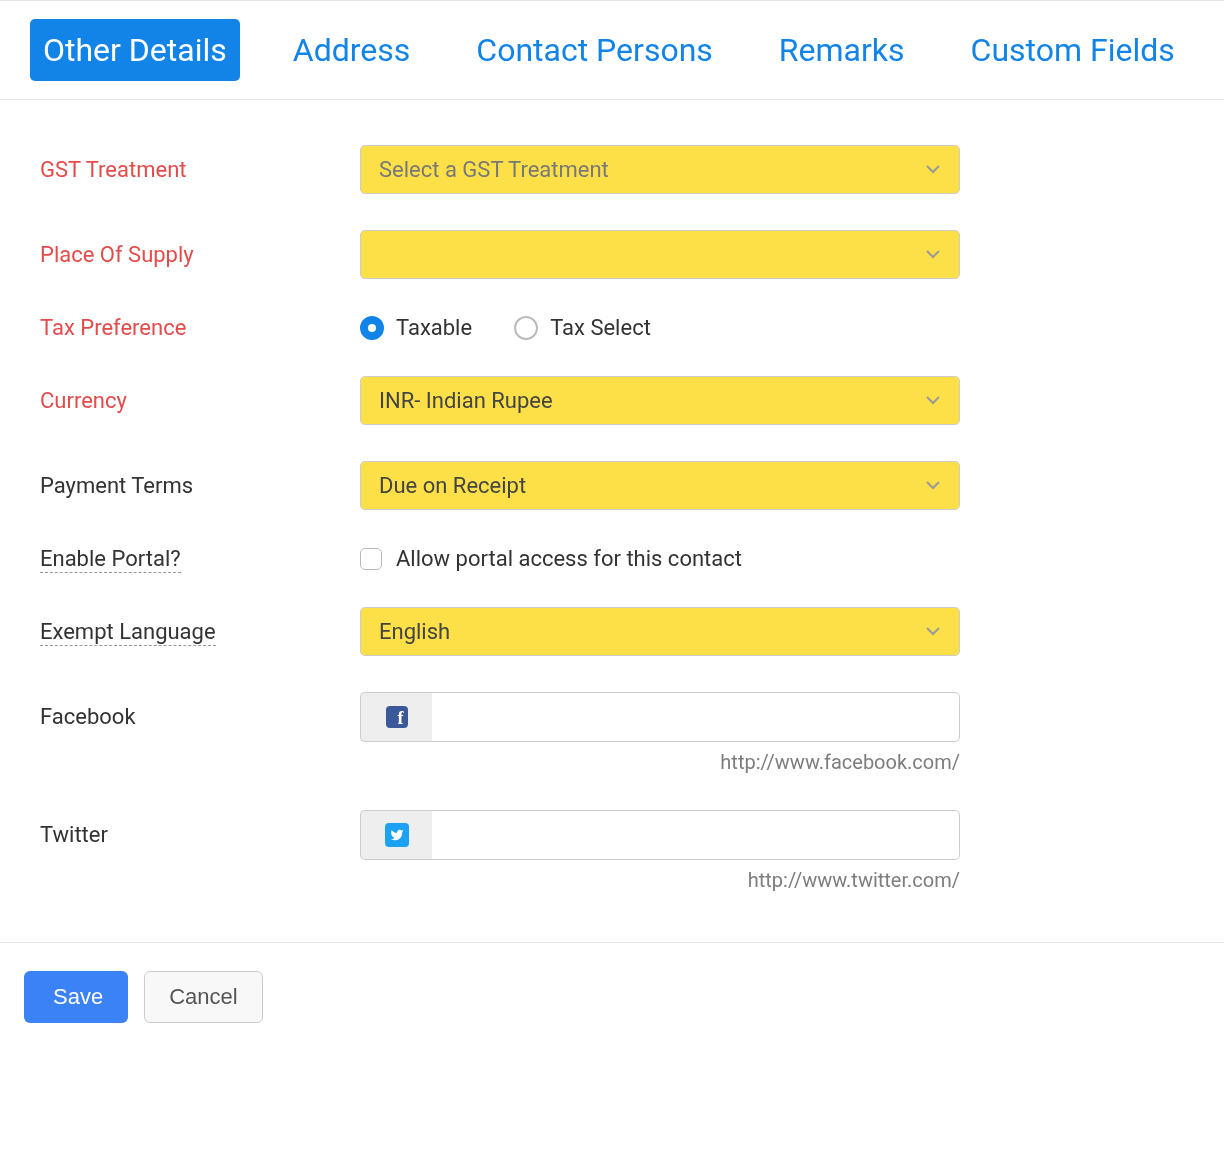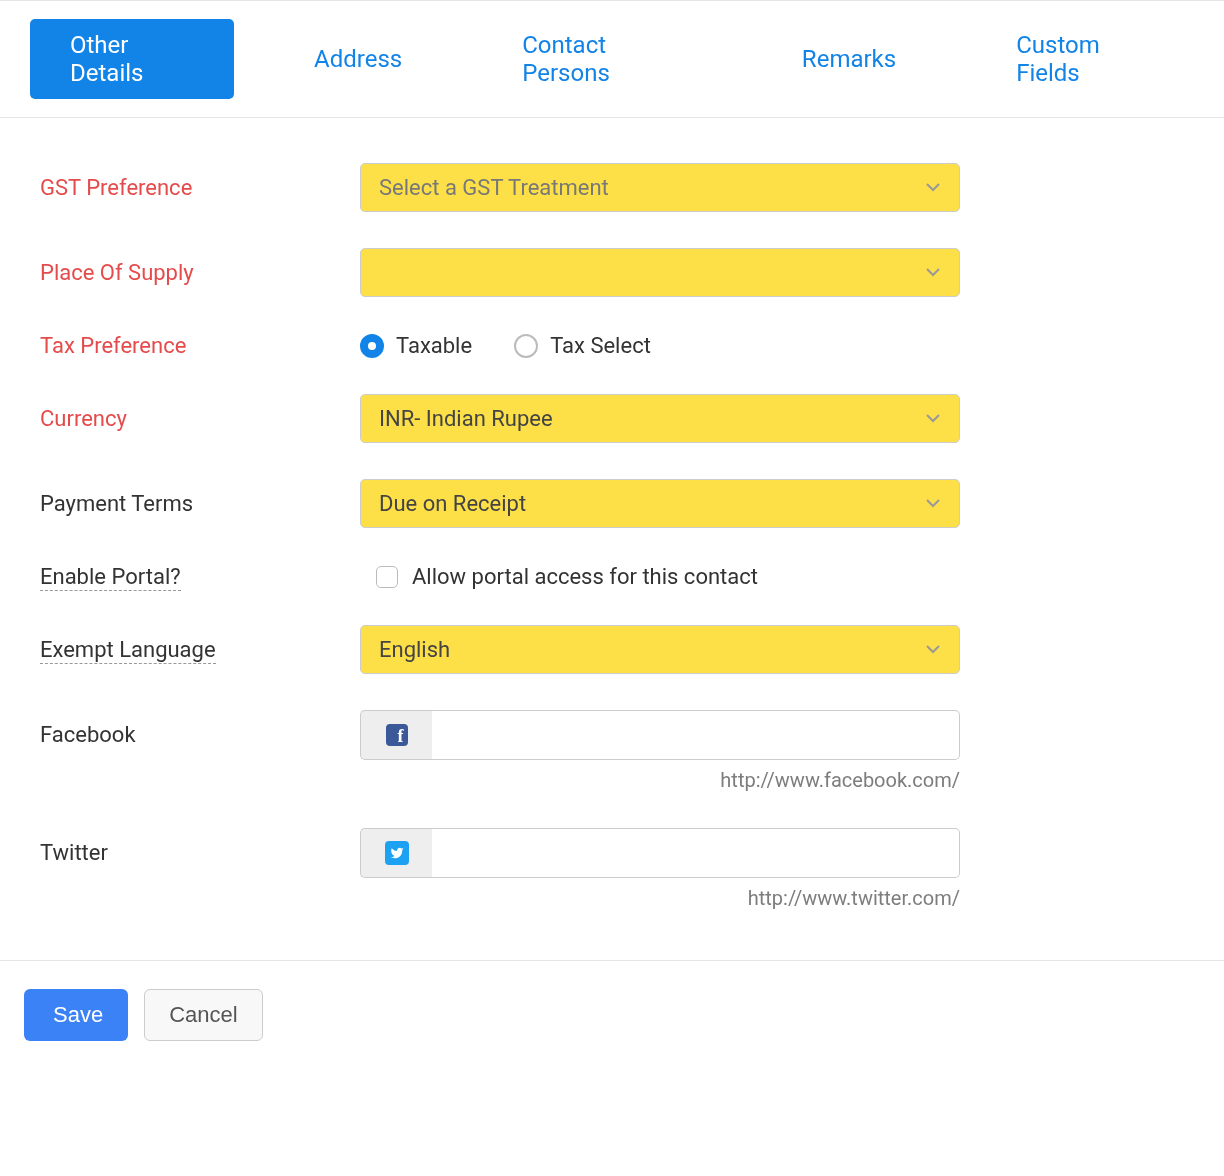--- a/index.html
+++ b/index.html
@@ -20,23 +20,23 @@
     .tab-bar {
       display: flex;
       gap: 40px;
       padding: 18px 30px;
       border-top: 1px solid #e5e5e5;
       border-bottom: 1px solid #e5e5e5;
       align-items: center;
     }
     .tab {
       color: #1284e7;
-      font-size: 24px;
-      cursor: pointer;
-      padding: 12px 40px;
+      font-size: 32px;
+      cursor: pointer;
+      padding: 12px 13px;
       border-radius: 5px;
     }
     .tab.active {
       background: #1284e7;
       color: #fff;
     }
     .form {
       padding: 45px 40px 30px 40px;
     }
     .row {
@@ -112,21 +112,20 @@
       border-radius: 50%;
       position: absolute;
       top: 50%;
       left: 50%;
       transform: translate(-50%, -50%);
     }
     .checkbox-row {
       display: flex;
       align-items: center;
       gap: 14px;
-      margin-left: 16px;
     }
     .checkbox {
       width: 22px;
       height: 22px;
       border: 1.5px solid #bbb;
       border-radius: 5px;
       flex-shrink: 0;
       cursor: pointer;
     }
     .input-group {
@@ -218,21 +217,21 @@
     <div class="tab">Address</div>
     <div class="tab">Contact Persons</div>
     <div class="tab">Remarks</div>
     <div class="tab">Custom Fields</div>
   </div>
 
   <div class="form">
 
     <div class="row">
       <div class="label-col">
-        <span class="label-required">GST Preference</span>
+        <span class="label-required">GST Treatment</span>
       </div>
       <div class="control-col">
         <div class="select placeholder">
           <span>Select a GST Treatment</span>
           <span class="chevron">
             <svg width="16" height="16" viewBox="0 0 16 16">
                 <path d="M2 5 L8 11 L14 5" stroke="#999" stroke-width="2" fill="none"></path>
               </svg>
           </span>
         </div>

